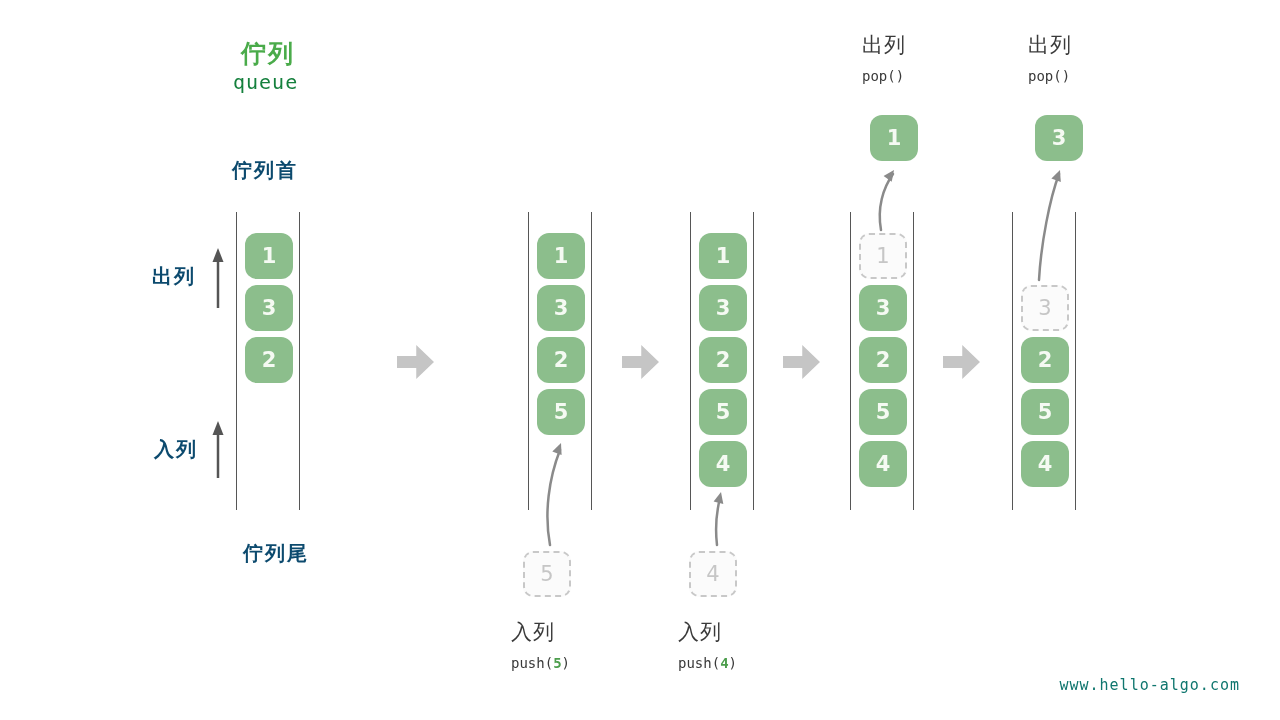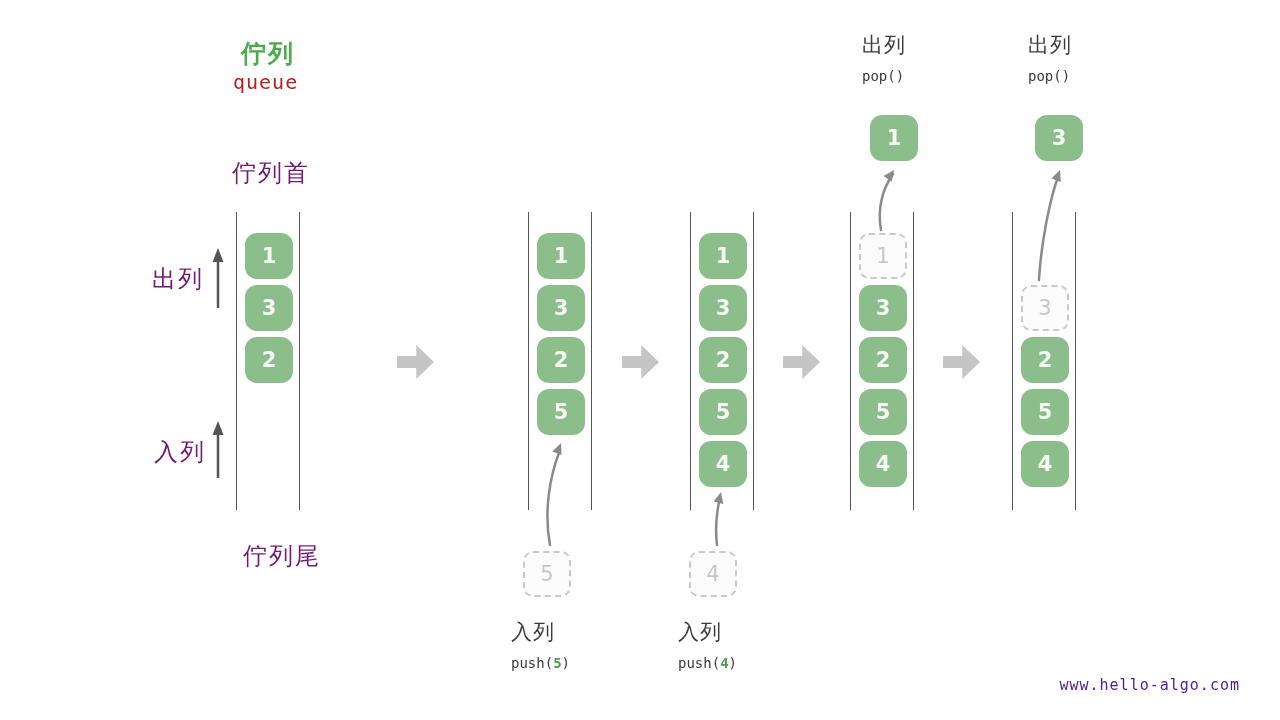--- a/index.html
+++ b/index.html
@@ -3,24 +3,24 @@
 <meta charset="utf-8">
 <style>
   html,body{margin:0;padding:0;background:#fff;}
   #canvas{position:relative;width:1280px;height:720px;background:#ffffff;overflow:hidden;
           font-family:"DejaVu Sans",sans-serif;}
 
   
   .title-zh{position:absolute;left:241px;top:37px;font-size:25px;font-weight:700;
             color:#4aab4a;letter-spacing:2px;}
   .title-en{position:absolute;left:233px;top:70px;font-family:"DejaVu Sans Mono",monospace;
-            font-size:20px;color:#b91c1c;letter-spacing:1px;}
+            font-size:20px;color:#15803d;letter-spacing:1px;}
 
   
-  .side-lbl{position:absolute;color:#701a75;font-weight:400;font-size:24px;letter-spacing:2px;}
+  .side-lbl{position:absolute;color:#0c4a6e;font-weight:700;font-size:20px;letter-spacing:2px;}
 
   
   .col{position:absolute;top:212px;height:298px;width:64px;box-sizing:border-box;
        border-left:1.5px solid #565656;border-right:1.5px solid #565656;}
 
   
   .cell{position:absolute;left:8px;width:48px;height:46px;box-sizing:border-box;
         border-radius:12px;background:#8cbe8c;color:#f5faf3;
         font-size:21px;font-weight:600;display:flex;align-items:center;justify-content:center;}
   .r0{top:21px}.r1{top:73px}.r2{top:125px}.r3{top:177px}.r4{top:229px}
@@ -34,21 +34,21 @@
 
   
   .op{position:absolute;color:#3a3a3a;}
   .op .zh{font-size:21px;margin-bottom:9px;letter-spacing:1px;}
   .op .code{font-family:"DejaVu Sans Mono",monospace;font-size:14px;color:#3a3a3a;}
   .op .code .green{color:#4d9e4d;font-weight:700;}
 
   .svg-abs{position:absolute;}
 
   .watermark{position:absolute;right:40px;top:676px;font-family:"DejaVu Sans Mono",monospace;
-             font-size:15px;color:#4c1d95;letter-spacing:1px;}
+             font-size:15px;color:#0f766e;letter-spacing:1px;}
 </style>
 </head>
 <body>
 
 <div id="canvas">
 
   <div class="title-zh">佇列</div>
   <div class="title-en">queue</div>
 
   <div class="side-lbl" style="left:232px;top:157px">佇列首</div>

